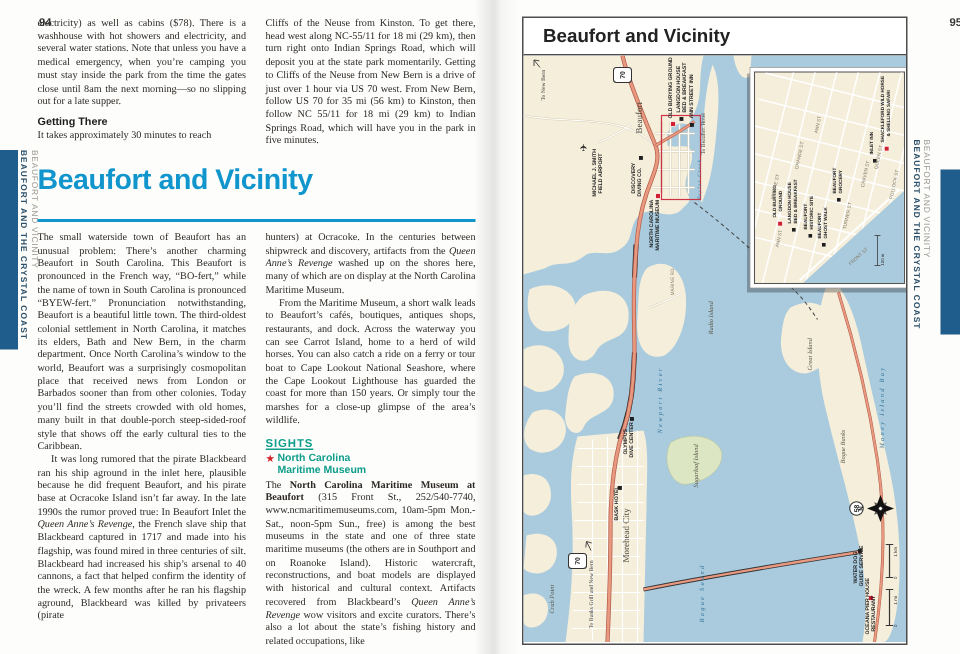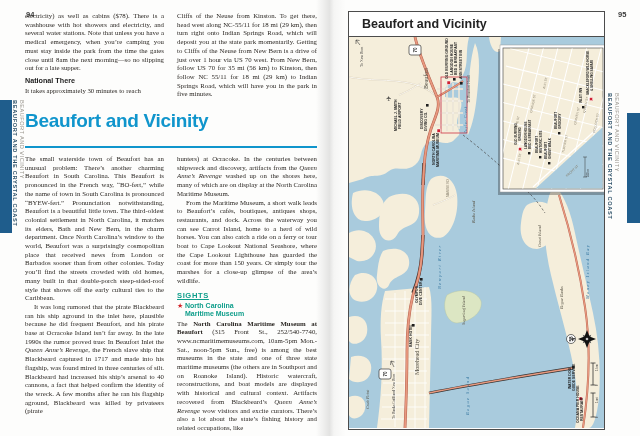--- a/index.html
+++ b/index.html
@@ -50,21 +50,21 @@
 <div id="spread">
 
   <div class="abs pagenum" style="left:26px;top:10px;">94</div>
 
   <div class="abs bluetab" style="left:0;top:100px;width:12px;height:133px;"></div>
   <div class="abs vtext" style="left:12px;top:100px;height:200px;">BEAUFORT AND THE CRYSTAL COAST</div>
   <div class="abs vtext sub" style="left:19px;top:100px;height:200px;">BEAUFORT AND VICINITY</div>
 
   <div class="abs col" style="left:25px;top:12px;width:139px;">
     <p><span>electricity) as well as cabins ($78). There is a washhouse with hot showers and electricity, and several water stations. Note that unless you have a medical emergency, when you’re camping you must stay inside the park from the time the gates close until 8am the next morning—so no slipping out for a late supper.</span></p>
-    <div class="subhead">National There</div>
+    <div class="subhead">Getting There</div>
     <p><span>It takes approximately 30 minutes to reach</span></p>
   </div>
 
   <div class="abs col" style="left:177px;top:12px;width:140px;">
     <p><span>Cliffs of the Neuse from Kinston. To get there, head west along NC-55/11 for 18 mi (29 km), then turn right onto Indian Springs Road, which will deposit you at the state park momentarily. Getting to Cliffs of the Neuse from New Bern is a drive of just over 1 hour via US 70 west. From New Bern, follow US 70 for 35 mi (56 km) to Kinston, then follow NC 55/11 for 18 mi (29 km) to Indian Springs Road, which will have you in the park in five minutes.</span></p>
   </div>
 
   <div class="abs bighead" style="left:25px;top:110px;">Beaufort and Vicinity</div>
   <div class="abs bluerule" style="left:25px;top:146px;width:292px;"></div>
 
@@ -79,21 +79,21 @@
     <div class="sights-head">SIGHTS</div>
     <div class="sight">
       <span class="star">★</span>
       <span class="sight-name"><span>North Carolina</span><br><span>Maritime Museum</span></span>
     </div>
     <p><span>The </span><b>North Carolina Maritime Museum at Beaufort</b><span> (315 Front St., 252/540-7740, www.ncmaritimemuseums.com, 10am-5pm Mon.-Sat., noon-5pm Sun., free) is among the best museums in the state and one of three state maritime museums (the others are in Southport and on Roanoke Island). Historic watercraft, reconstructions, and boat models are displayed with historical and cultural context. Artifacts recovered from Blackbeard’s </span><i>Queen Anne’s Revenge</i><span> wow visitors and excite curators. There’s also a lot about the state’s fishing history and related occupations, like</span></p>
   </div>
 
   <div id="gutter" class="abs"></div>
 
-  <div class="abs pagenum" style="left:618px;top:10px;">95</div>
+  <div class="abs pagenum" style="left:633px;top:10px;">95</div>
 
   <div class="abs vtext" style="left:607px;top:93px;height:210px;">BEAUFORT AND THE CRYSTAL COAST</div>
   <div class="abs vtext sub" style="left:614px;top:93px;height:210px;">BEAUFORT AND VICINITY</div>
   <div class="abs bluetab" style="left:627px;top:113px;width:13px;height:110px;"></div>
 
   <div id="mapframe" class="abs">
     <div id="maptitle">
       <span>Beaufort and Vicinity</span>
     </div>
     <svg id="mapsvg" width="255" height="391" viewBox="0 0 255 391">

